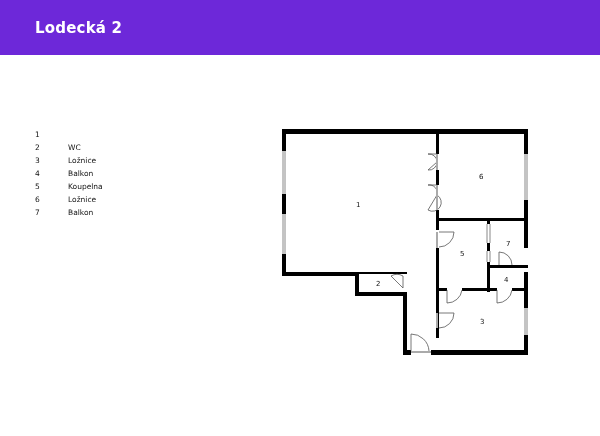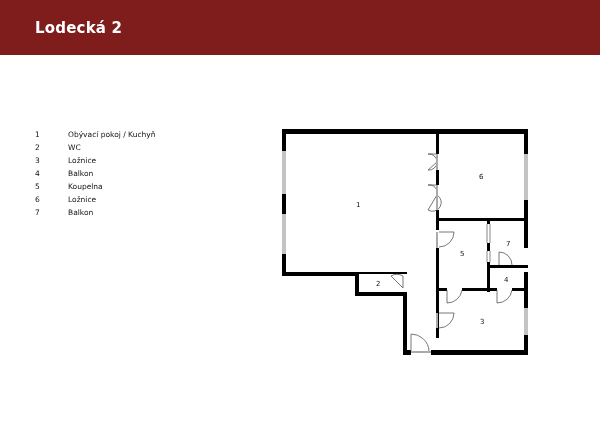--- a/index.html
+++ b/index.html
@@ -1,35 +1,34 @@
 <!DOCTYPE html>
 <html><head>
 <meta charset="utf-8">
 <style>
   * { margin:0; padding:0; box-sizing:border-box; }
   body { width:600px; height:436px; background:#ffffff; font-family:"Liberation Sans", sans-serif; overflow:hidden; position:relative; }
-  .header { position:absolute; left:0; top:0; width:600px; height:55px; background:#7f1d1d; }
+  .header { position:absolute; left:0; top:0; width:600px; height:55px; background:#6d28d9; }
   .header .title { position:absolute; left:35px; top:19px; color:#ffffff; font-size:15px; font-weight:bold; letter-spacing:0.2px; font-family:"DejaVu Sans", sans-serif; }
   .legend { position:absolute; left:35px; top:128px; }
   .legend .row { display:flex; height:13px; font-size:7.5px; color:#111; font-family:"DejaVu Sans", sans-serif; line-height:13px; }
   .legend .num { width:33px; }
   .plan { position:absolute; left:0; top:0; }
   .plan text { font-family:"DejaVu Sans", sans-serif; font-size:7px; fill:#111; }
 </style>
 </head>
 <body>
 
 <div class="header">
   <div class="title">Lodecká 2</div>
 </div>
 
 <div class="legend">
   <div class="row">
       <span class="num">1</span>
-      <span>Obývací pokoj / Kuchyň</span>
     </div>
   <div class="row">
       <span class="num">2</span>
       <span>WC</span>
     </div>
   <div class="row">
       <span class="num">3</span>
       <span>Ložnice</span>
     </div>
   <div class="row">

